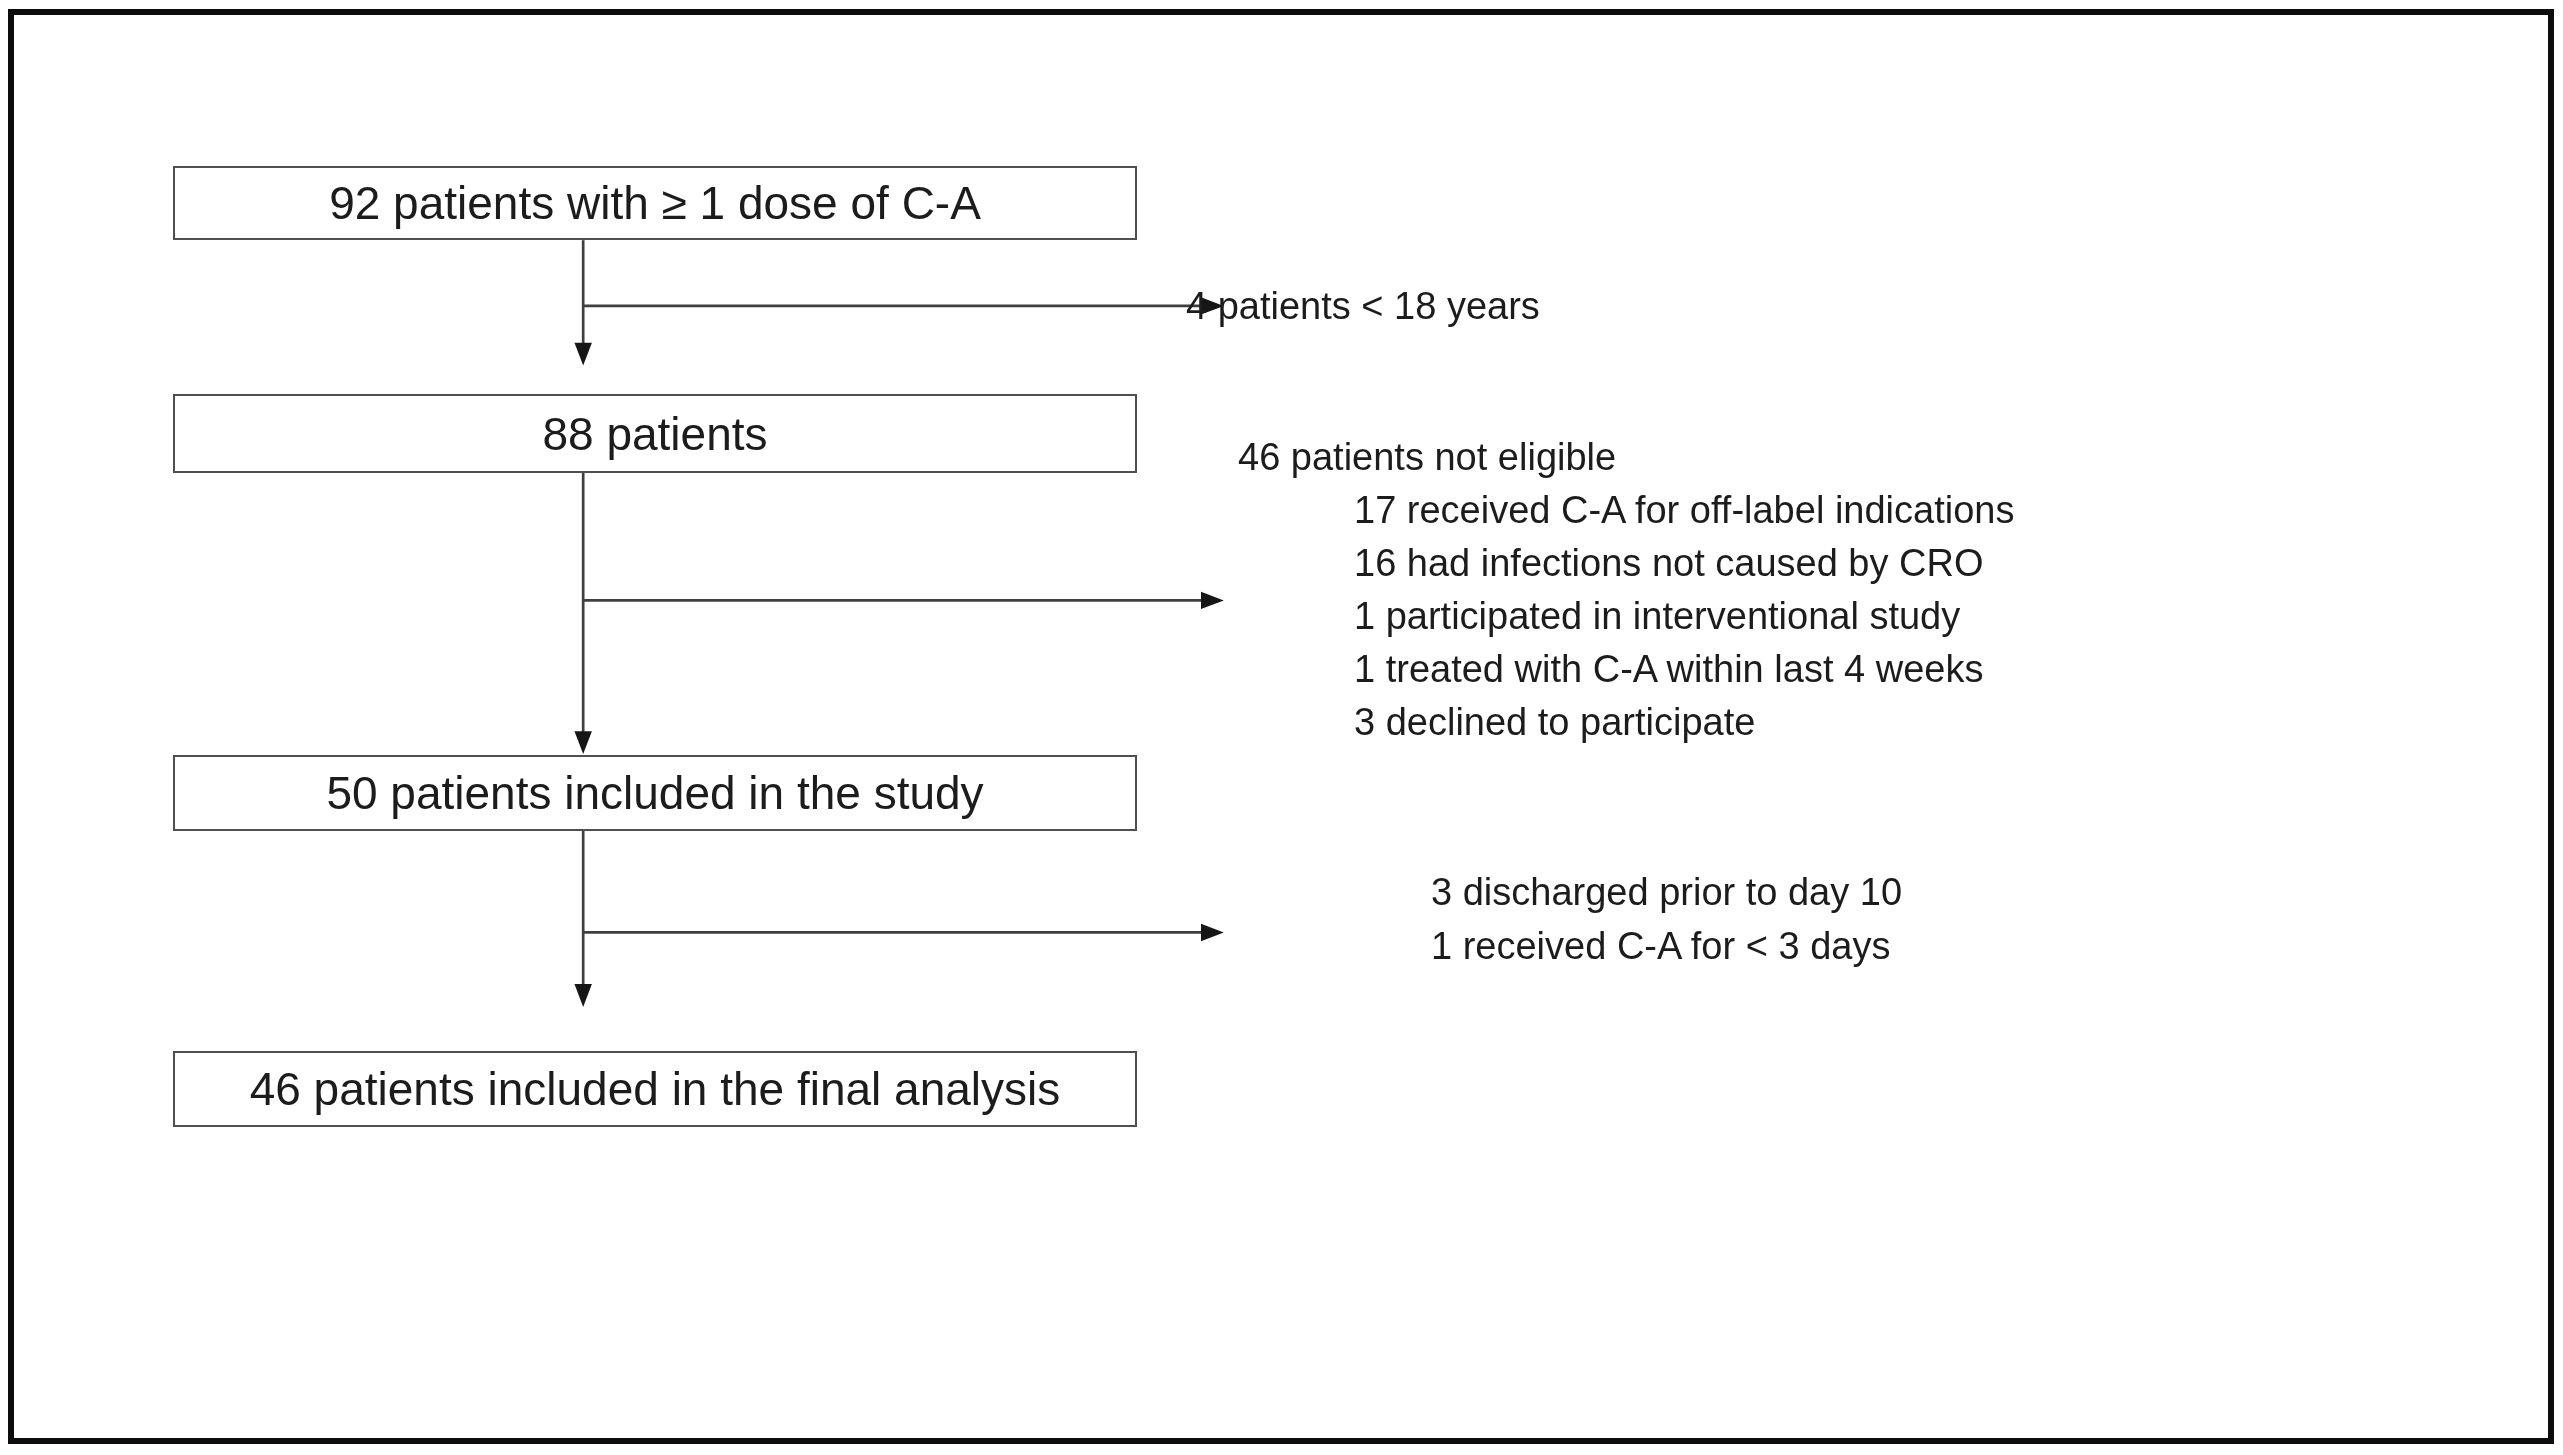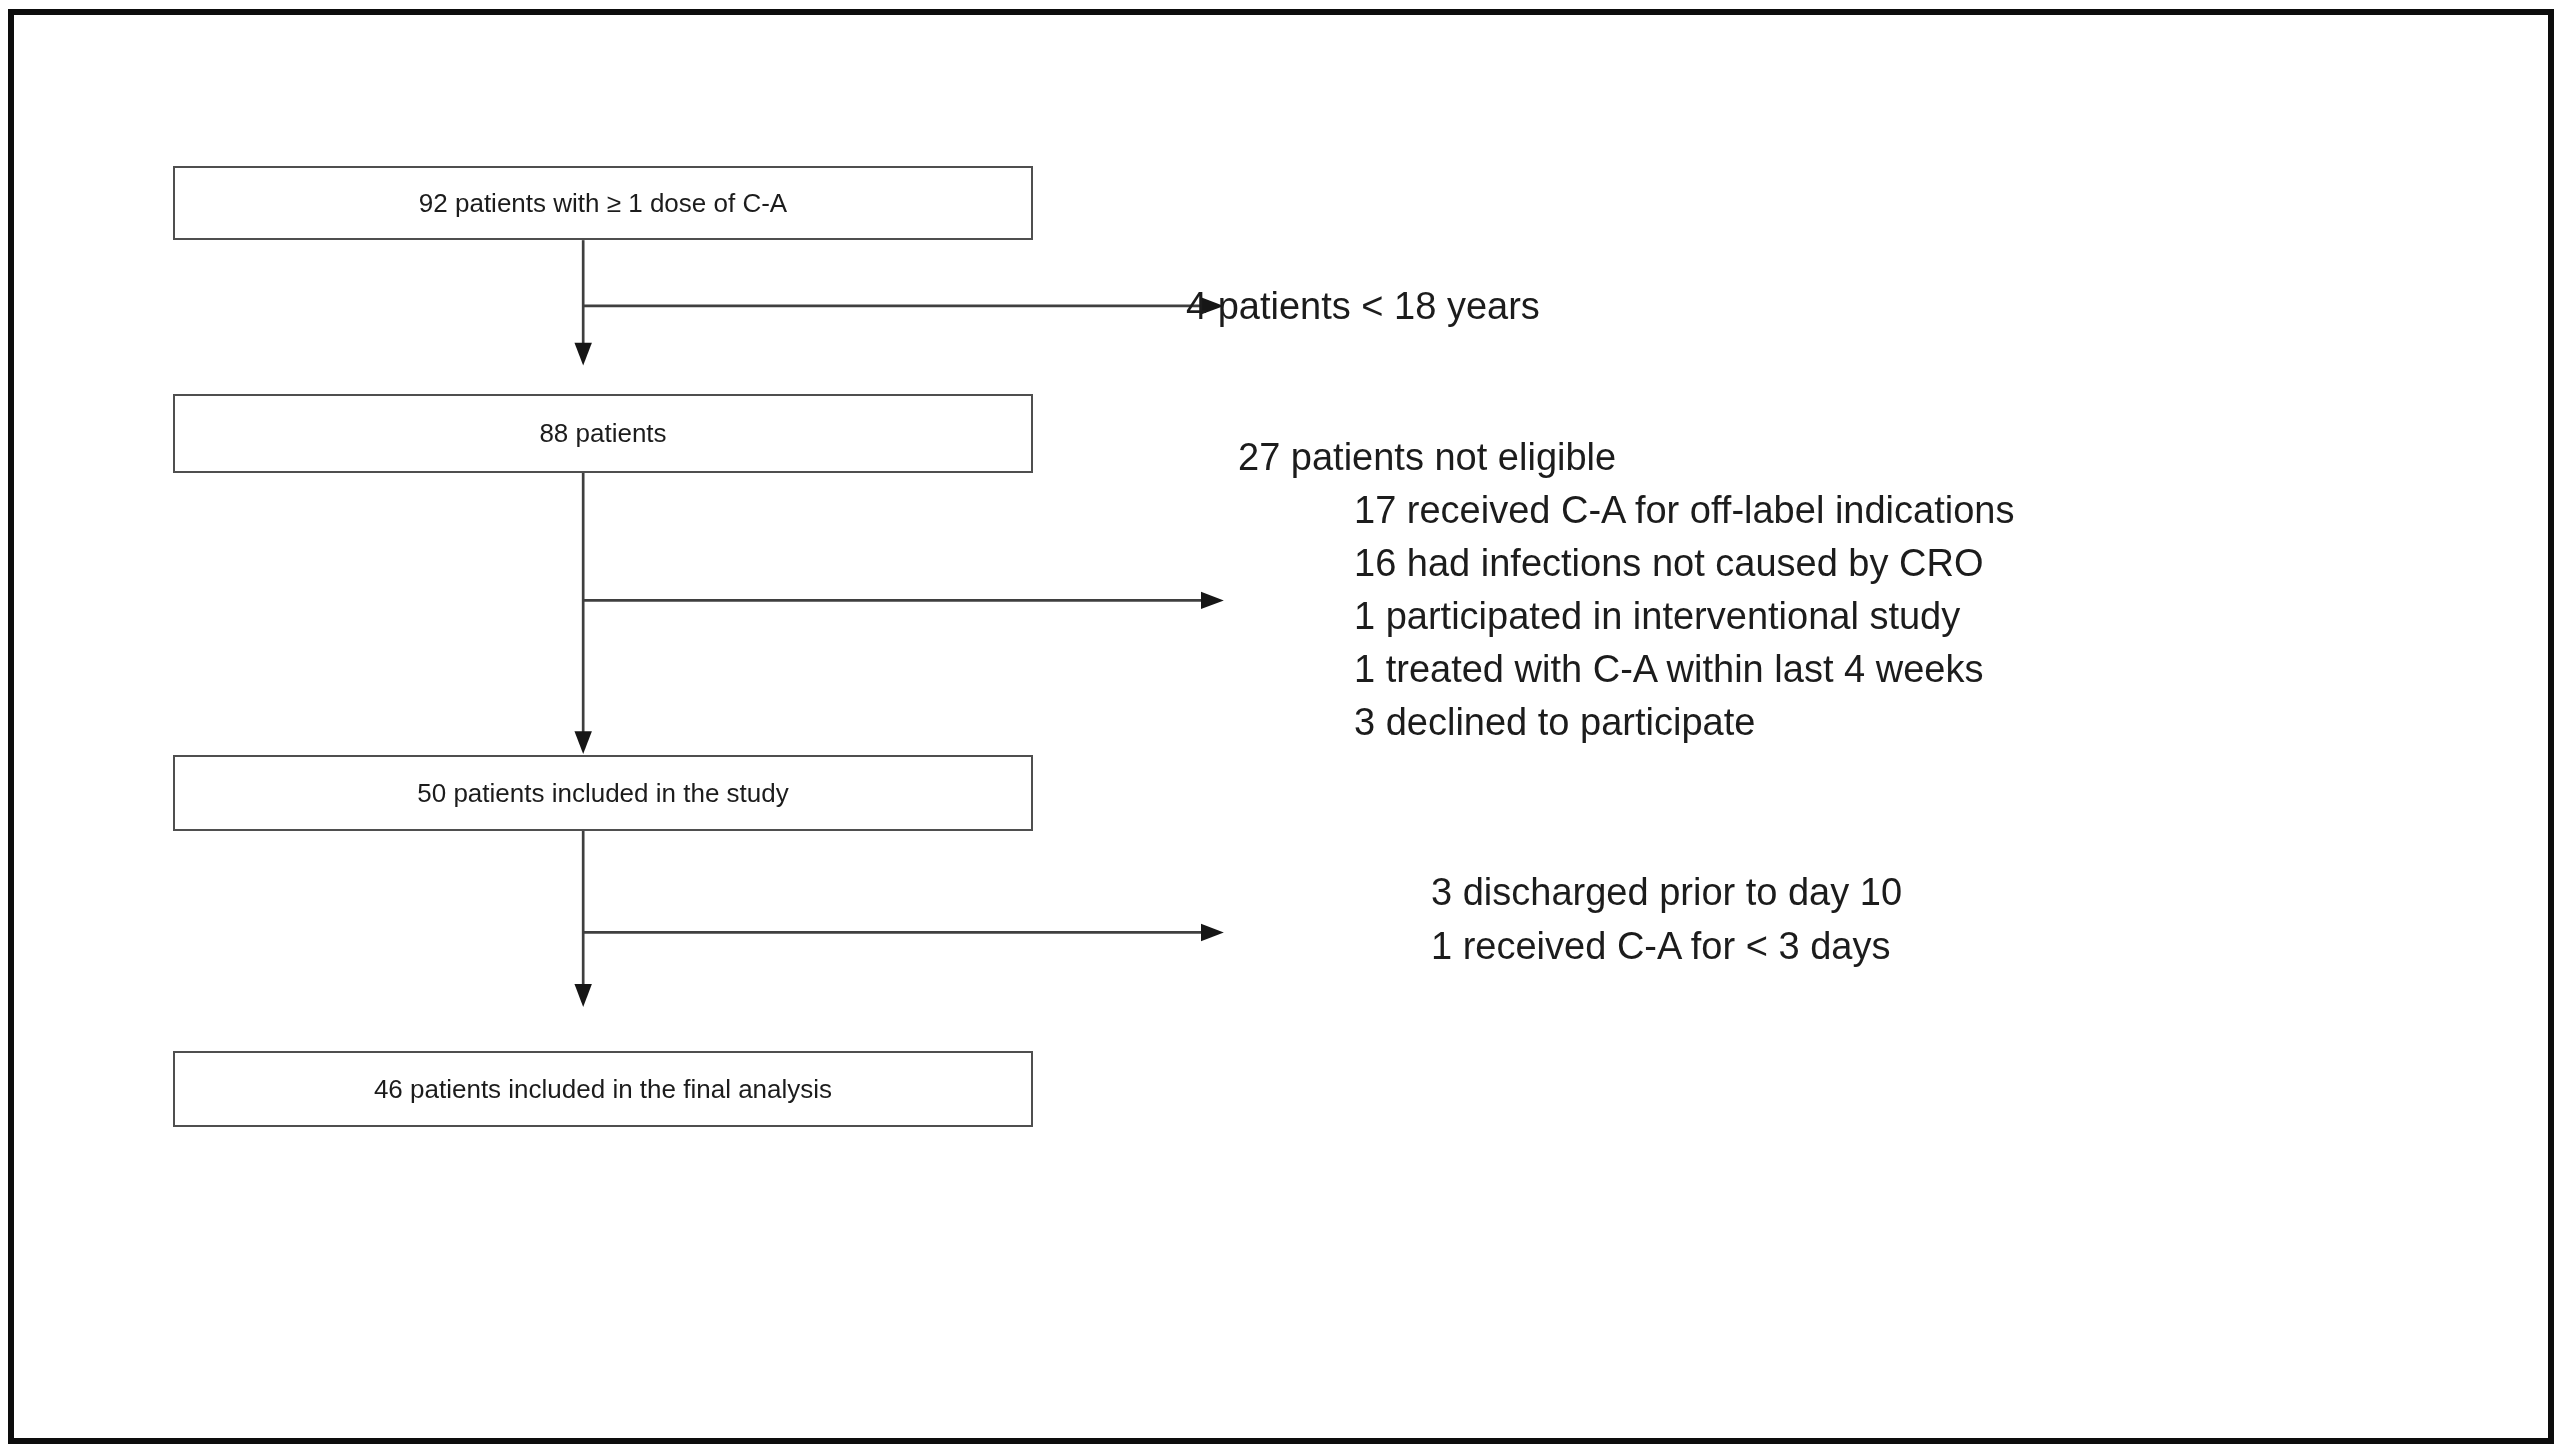--- a/index.html
+++ b/index.html
@@ -37,28 +37,28 @@
     stroke-width: 4;
     fill: none;
   }
   .connectors polygon {
     fill: #161616;
     stroke: none;
   }
   .flow-box {
     position: absolute;
     left: 173px;
-    width: 860px;
+    width: 964px;
     box-sizing: border-box;
     border: 2.7px solid var(--box_border, #4f4f4f);
     background: #ffffff;
     display: flex;
     align-items: center;
     justify-content: center;
-    font-size: 26px;
+    font-size: 46px;
     white-space: nowrap;
   }
   .box-1 { top: 166px;  height: 74px; }
   .box-2 { top: 366px;  height: 79px; margin-top: 28px; }
   .box-3 { top: 755px; height: 76px; text-align: right; }
   .box-4 { top: 1008px; height: 76px; margin-top: 43px; }
 
   .note {
     position: absolute;
     font-size: 38px;
@@ -117,21 +117,21 @@
     <span>50 patients included in the study</span>
   </div>
 
   <div class="flow-box box-4">
     <span>46 patients included in the final analysis</span>
   </div>
 
   <div class="note note-1">4 patients &lt; 18 years</div>
 
   <div class="note-block block-2">
-    <div class="note-heading">27 patients not eligible</div>
+    <div class="note-heading">46 patients not eligible</div>
     <div class="note-details">
       <div class="note-line">17 received C-A for off-label indications</div>
       <div class="note-line">16 had infections not caused by CRO</div>
       <div class="note-line">1 participated in interventional study</div>
       <div class="note-line">1 treated with C-A within last 4 weeks</div>
       <div class="note-line">3 declined to participate</div>
     </div>
   </div>
 
   <div class="note-block block-3">

